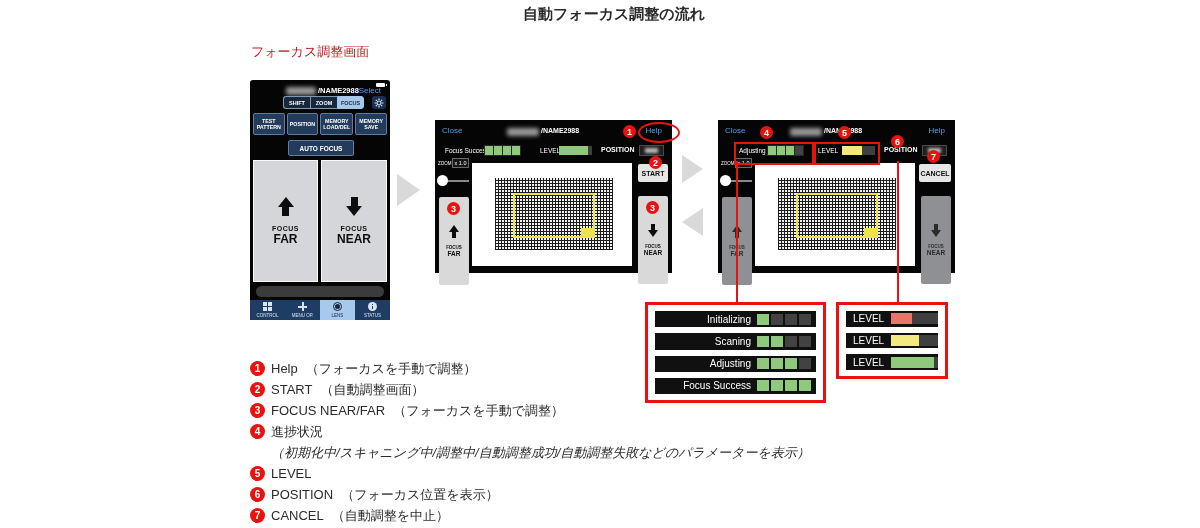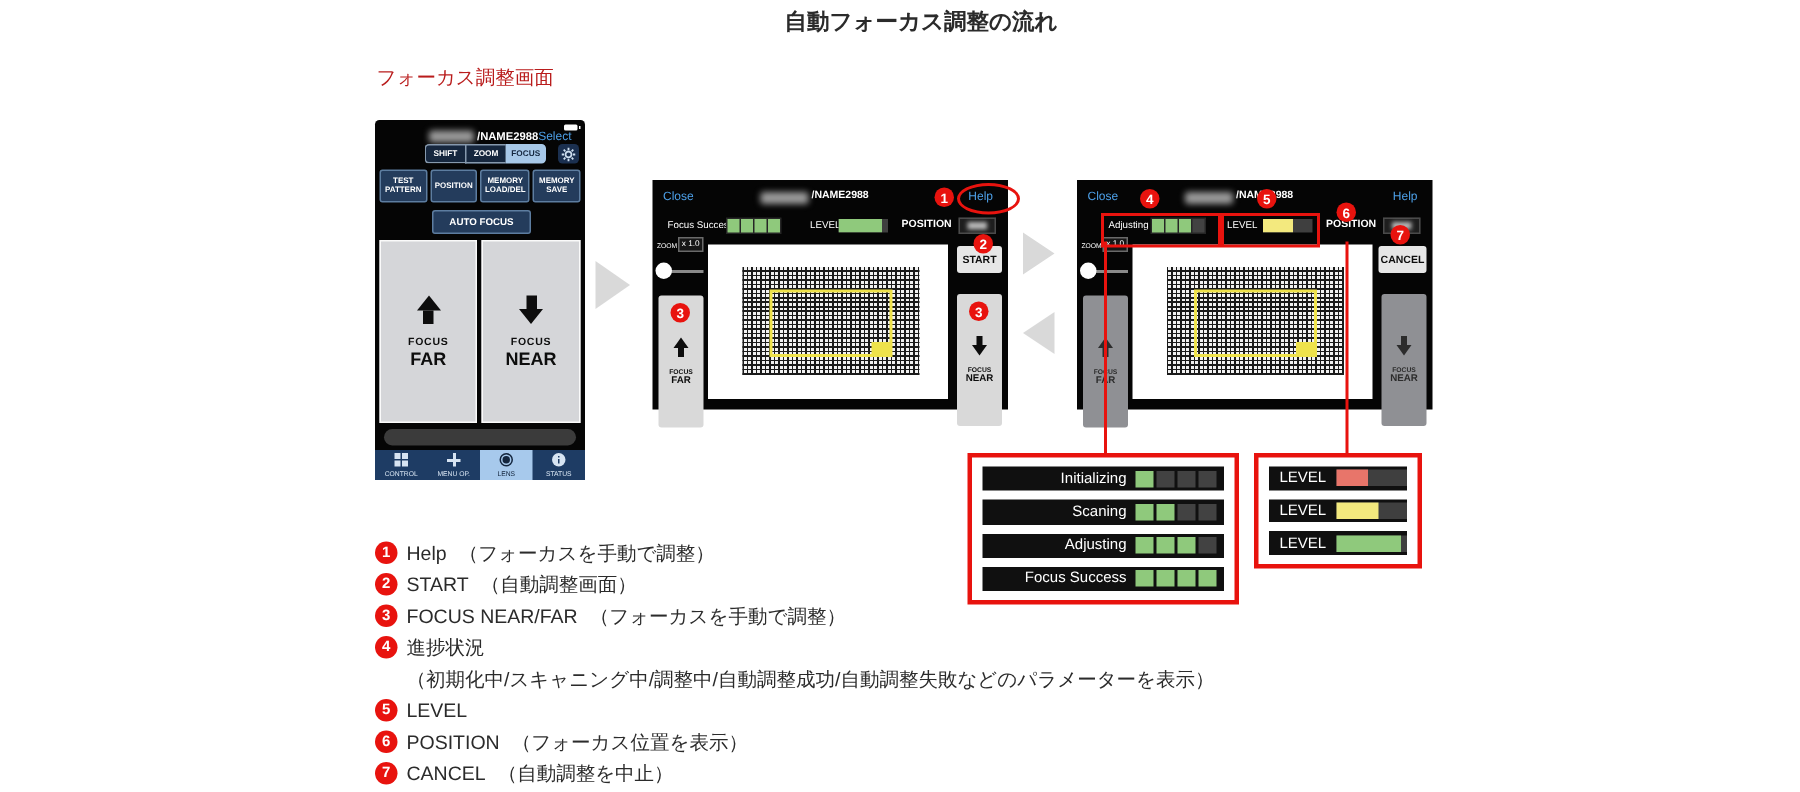--- a/index.html
+++ b/index.html
@@ -140,21 +140,21 @@
   .lrow .lbar{width:48px;height:11px;background:#3f3f3f;}
 
   
   .legend{left:250px;top:358px;width:930px;}
   .lline{display:flex;align-items:center;height:21px;font-size:13px;color:#2b2b2b;}
   .lbadge{width:15px;height:15px;border-radius:50%;background:#e8130e;color:#fff;font-size:10px;font-weight:bold;display:flex;align-items:center;justify-content:center;margin-right:6px;flex:none;}
   .lbadge:empty{display:none;}
   .lterm{margin-right:8px;white-space:nowrap;}
   .lterm:empty{display:none;}
   .ldesc{white-space:nowrap;}
-  .lline.cont{padding-left:21px;}
+  .lline.cont{padding-left:21px;font-style:italic;}
 </style>
 </head>
 <body>
 
 <div class="canvas">
 
   <div class="abs page-title">自動フォーカス調整の流れ</div>
   <div class="abs sec-label lab1">フォーカス調整画面</div>
 
   <div class="abs s1">

